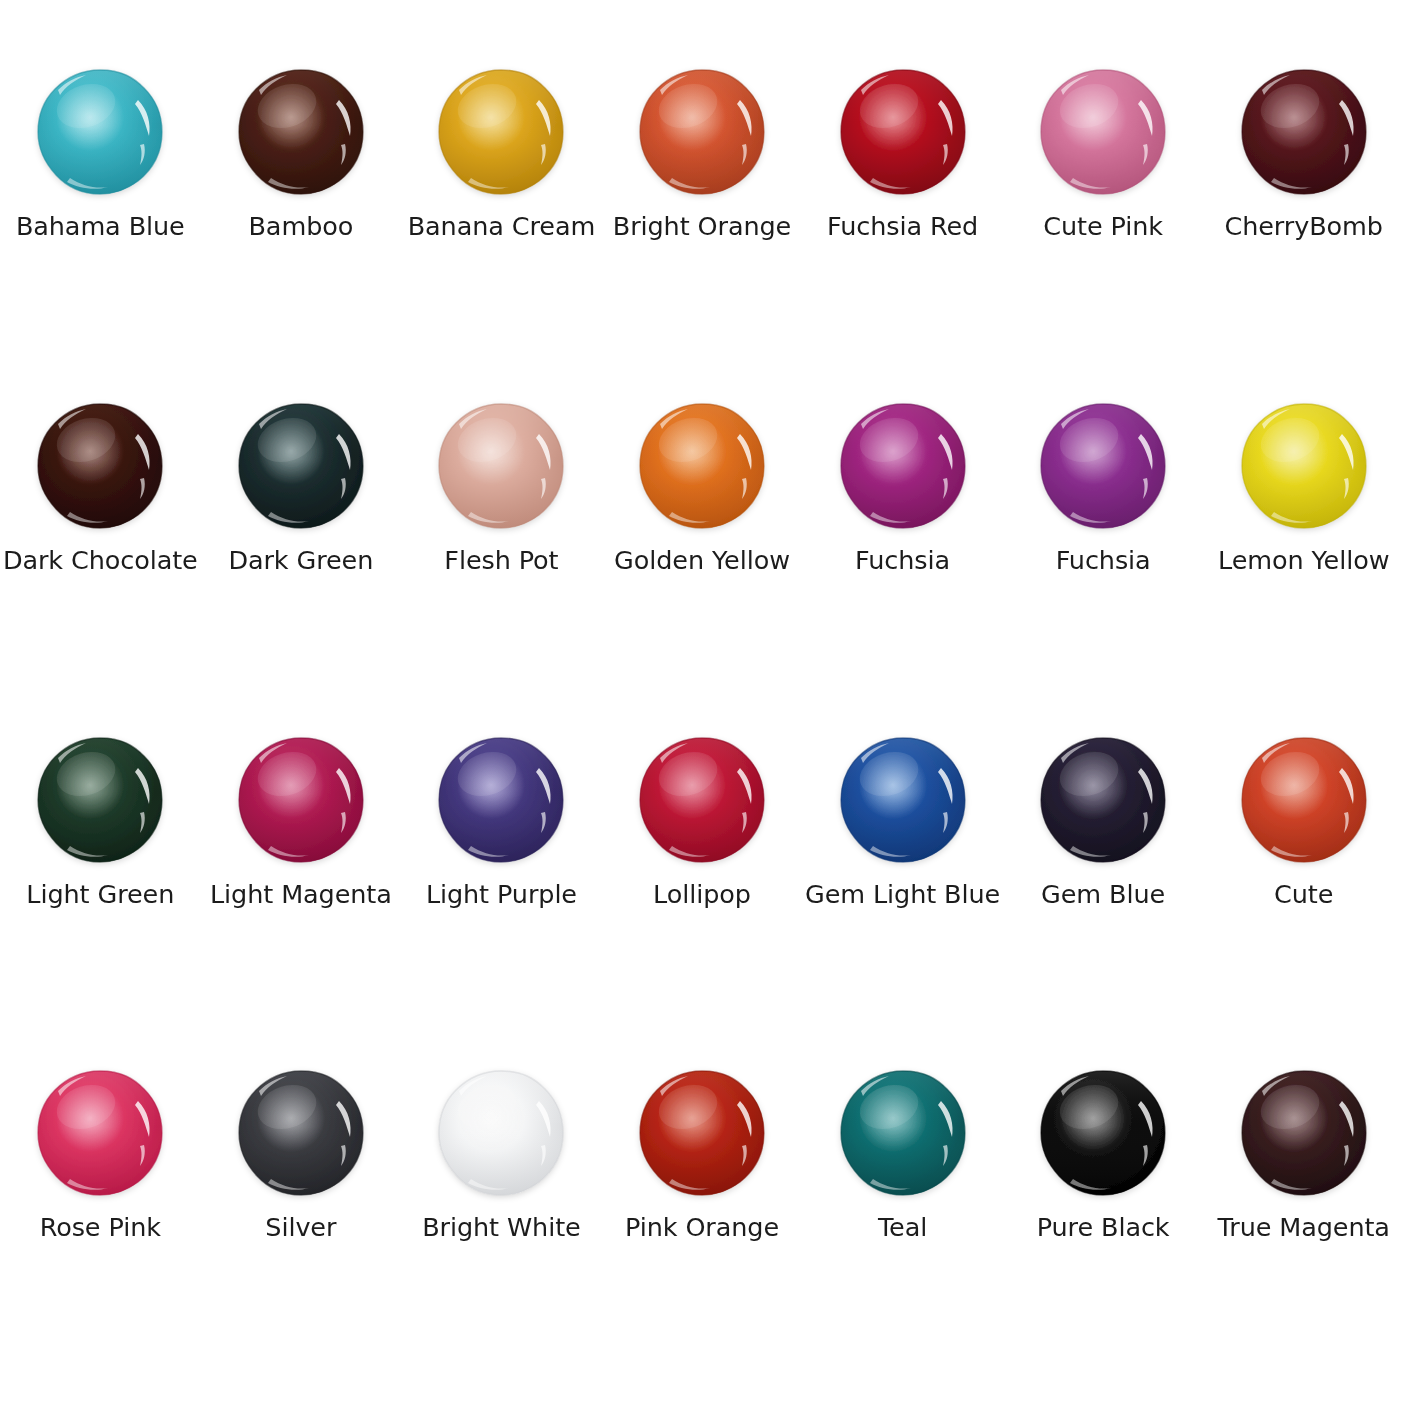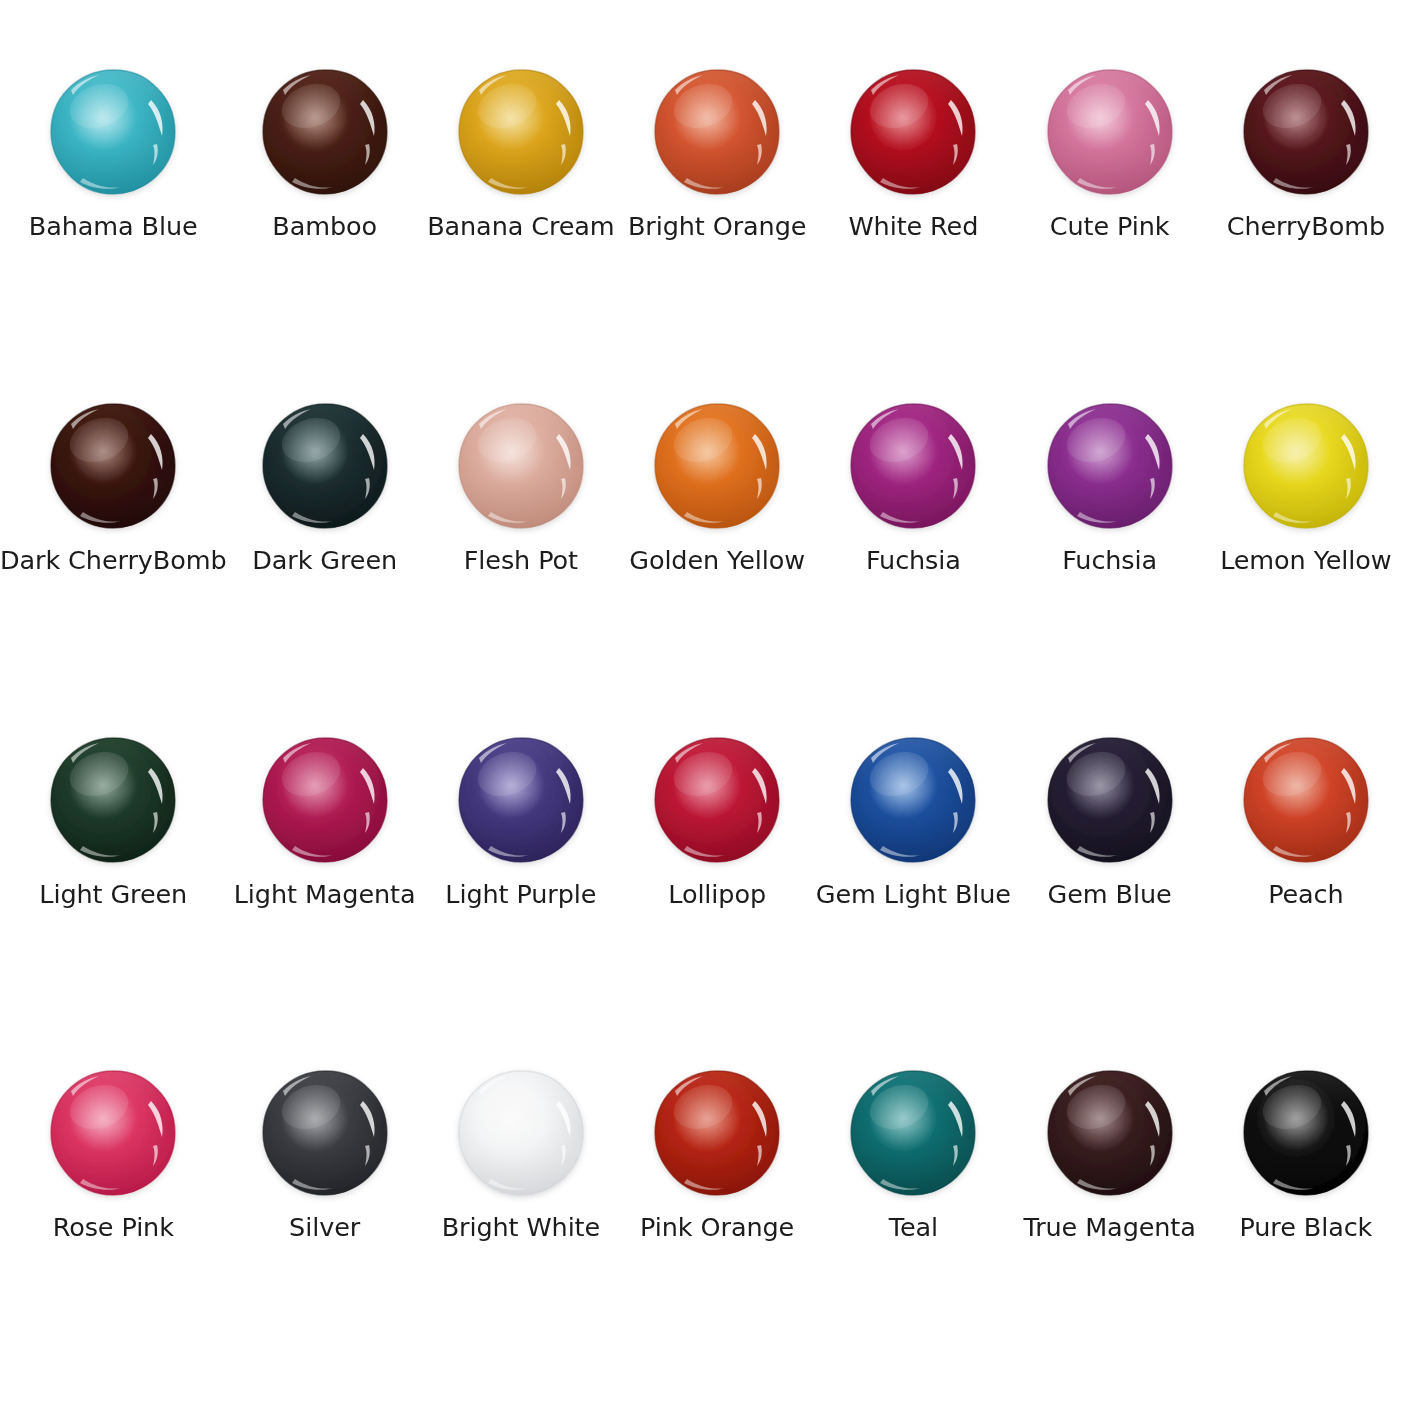--- a/index.html
+++ b/index.html
@@ -213,21 +213,21 @@
           <path d="M66 4 C88 4 100 12 110 22 C121 33 128 46 128 66 C128 88 118 104 104 115 C92 124 80 128 66 128 C48 128 33 121 22 109 C10 96 4 82 4 66 C4 50 9 35 21 23 C32 12 47 4 66 4 Z" fill="url(#body4)" filter="url(#sh4)"></path>
           <path d="M66 4 C88 4 100 12 110 22 C121 33 128 46 128 66 C128 88 118 104 104 115 C92 124 80 128 66 128 C48 128 33 121 22 109 C10 96 4 82 4 66 C4 50 9 35 21 23 C32 12 47 4 66 4 Z" fill="url(#rim4)"></path>
           <path d="M66 4 C88 4 100 12 110 22 C121 33 128 46 128 66 C128 88 118 104 104 115 C92 124 80 128 66 128 C48 128 33 121 22 109 C10 96 4 82 4 66 C4 50 9 35 21 23 C32 12 47 4 66 4 Z" fill="none" stroke="#7d0612" stroke-opacity="0.55" stroke-width="1.4"></path>
           <ellipse cx="52" cy="40" rx="30" ry="21" fill="#ffffff" opacity="0.10" transform="rotate(-18 52 40)"></ellipse>
           <path d="M104 34 C114 44 117 58 115 70 C112 60 108 46 101 38 Z" fill="#ffffff" opacity="0.8"></path>
           <path d="M110 78 C112 86 110 94 106 99 C108 90 108 84 106 79 Z" fill="#ffffff" opacity="0.62"></path>
           <path d="M24 24 C32 16 42 11 52 9 C41 14 32 20 26 29 Z" fill="#ffffff" opacity="0.55"></path>
           <path d="M36 112 C48 120 62 123 74 121 C60 125 44 122 33 116 Z" fill="#ffffff" opacity="0.45"></path>
         </svg>
       </div>
-      <div class="swatch-label">White Red</div>
+      <div class="swatch-label">Fuchsia Red</div>
     </div>
     <div class="swatch-cell">
       <div class="blob-wrap">
         <svg viewBox="0 0 132 132">
           <defs>
             <radialGradient id="body5" cx="42%" cy="38%" r="72%">
               <stop offset="0%" stop-color="#f0aec7" stop-opacity="0.55"></stop>
               <stop offset="38%" stop-color="#d4759c" stop-opacity="1"></stop>
               <stop offset="100%" stop-color="#b15279" stop-opacity="1"></stop>
             </radialGradient>
@@ -303,21 +303,21 @@
           <path d="M66 4 C88 4 100 12 110 22 C121 33 128 46 128 66 C128 88 118 104 104 115 C92 124 80 128 66 128 C48 128 33 121 22 109 C10 96 4 82 4 66 C4 50 9 35 21 23 C32 12 47 4 66 4 Z" fill="url(#body7)" filter="url(#sh7)"></path>
           <path d="M66 4 C88 4 100 12 110 22 C121 33 128 46 128 66 C128 88 118 104 104 115 C92 124 80 128 66 128 C48 128 33 121 22 109 C10 96 4 82 4 66 C4 50 9 35 21 23 C32 12 47 4 66 4 Z" fill="url(#rim7)"></path>
           <path d="M66 4 C88 4 100 12 110 22 C121 33 128 46 128 66 C128 88 118 104 104 115 C92 124 80 128 66 128 C48 128 33 121 22 109 C10 96 4 82 4 66 C4 50 9 35 21 23 C32 12 47 4 66 4 Z" fill="none" stroke="#1e0806" stroke-opacity="0.55" stroke-width="1.4"></path>
           <ellipse cx="52" cy="40" rx="30" ry="21" fill="#ffffff" opacity="0.10" transform="rotate(-18 52 40)"></ellipse>
           <path d="M104 34 C114 44 117 58 115 70 C112 60 108 46 101 38 Z" fill="#ffffff" opacity="0.8"></path>
           <path d="M110 78 C112 86 110 94 106 99 C108 90 108 84 106 79 Z" fill="#ffffff" opacity="0.62"></path>
           <path d="M24 24 C32 16 42 11 52 9 C41 14 32 20 26 29 Z" fill="#ffffff" opacity="0.55"></path>
           <path d="M36 112 C48 120 62 123 74 121 C60 125 44 122 33 116 Z" fill="#ffffff" opacity="0.45"></path>
         </svg>
       </div>
-      <div class="swatch-label">Dark CherryBomb</div>
+      <div class="swatch-label">Dark Chocolate</div>
     </div>
     <div class="swatch-cell">
       <div class="blob-wrap">
         <svg viewBox="0 0 132 132">
           <defs>
             <radialGradient id="body8" cx="42%" cy="38%" r="72%">
               <stop offset="0%" stop-color="#49696b" stop-opacity="0.55"></stop>
               <stop offset="38%" stop-color="#1c2e30" stop-opacity="1"></stop>
               <stop offset="100%" stop-color="#0c1718" stop-opacity="1"></stop>
             </radialGradient>
@@ -693,21 +693,21 @@
           <path d="M66 4 C88 4 100 12 110 22 C121 33 128 46 128 66 C128 88 118 104 104 115 C92 124 80 128 66 128 C48 128 33 121 22 109 C10 96 4 82 4 66 C4 50 9 35 21 23 C32 12 47 4 66 4 Z" fill="url(#body20)" filter="url(#sh20)"></path>
           <path d="M66 4 C88 4 100 12 110 22 C121 33 128 46 128 66 C128 88 118 104 104 115 C92 124 80 128 66 128 C48 128 33 121 22 109 C10 96 4 82 4 66 C4 50 9 35 21 23 C32 12 47 4 66 4 Z" fill="url(#rim20)"></path>
           <path d="M66 4 C88 4 100 12 110 22 C121 33 128 46 128 66 C128 88 118 104 104 115 C92 124 80 128 66 128 C48 128 33 121 22 109 C10 96 4 82 4 66 C4 50 9 35 21 23 C32 12 47 4 66 4 Z" fill="none" stroke="#9d2b14" stroke-opacity="0.55" stroke-width="1.4"></path>
           <ellipse cx="52" cy="40" rx="30" ry="21" fill="#ffffff" opacity="0.10" transform="rotate(-18 52 40)"></ellipse>
           <path d="M104 34 C114 44 117 58 115 70 C112 60 108 46 101 38 Z" fill="#ffffff" opacity="0.8"></path>
           <path d="M110 78 C112 86 110 94 106 99 C108 90 108 84 106 79 Z" fill="#ffffff" opacity="0.62"></path>
           <path d="M24 24 C32 16 42 11 52 9 C41 14 32 20 26 29 Z" fill="#ffffff" opacity="0.55"></path>
           <path d="M36 112 C48 120 62 123 74 121 C60 125 44 122 33 116 Z" fill="#ffffff" opacity="0.45"></path>
         </svg>
       </div>
-      <div class="swatch-label">Peach</div>
+      <div class="swatch-label">Cute</div>
     </div>
     <div class="swatch-cell">
       <div class="blob-wrap">
         <svg viewBox="0 0 132 132">
           <defs>
             <radialGradient id="body21" cx="42%" cy="38%" r="72%">
               <stop offset="0%" stop-color="#f47b9c" stop-opacity="0.55"></stop>
               <stop offset="38%" stop-color="#dc3562" stop-opacity="1"></stop>
               <stop offset="100%" stop-color="#b41745" stop-opacity="1"></stop>
             </radialGradient>
@@ -849,20 +849,50 @@
           <path d="M24 24 C32 16 42 11 52 9 C41 14 32 20 26 29 Z" fill="#ffffff" opacity="0.55"></path>
           <path d="M36 112 C48 120 62 123 74 121 C60 125 44 122 33 116 Z" fill="#ffffff" opacity="0.45"></path>
         </svg>
       </div>
       <div class="swatch-label">Teal</div>
     </div>
     <div class="swatch-cell">
       <div class="blob-wrap">
         <svg viewBox="0 0 132 132">
           <defs>
+            <radialGradient id="body26" cx="42%" cy="38%" r="72%">
+              <stop offset="0%" stop-color="#5c5c5c" stop-opacity="0.55"></stop>
+              <stop offset="38%" stop-color="#131313" stop-opacity="1"></stop>
+              <stop offset="100%" stop-color="#000000" stop-opacity="1"></stop>
+            </radialGradient>
+            <linearGradient id="rim26" x1="0" y1="0" x2="0" y2="1">
+              <stop offset="0%" stop-color="#5c5c5c" stop-opacity="0.30"></stop>
+              <stop offset="45%" stop-color="#131313" stop-opacity="0"></stop>
+              <stop offset="100%" stop-color="#000000" stop-opacity="0.55"></stop>
+            </linearGradient>
+            <filter id="sh26" x="-25%" y="-25%" width="150%" height="150%">
+              <feDropShadow dx="0" dy="2" stdDeviation="3" flood-color="#000000" flood-opacity="0.16"></feDropShadow>
+            </filter>
+          </defs>
+          <path d="M66 4 C88 4 100 12 110 22 C121 33 128 46 128 66 C128 88 118 104 104 115 C92 124 80 128 66 128 C48 128 33 121 22 109 C10 96 4 82 4 66 C4 50 9 35 21 23 C32 12 47 4 66 4 Z" fill="url(#body26)" filter="url(#sh26)"></path>
+          <path d="M66 4 C88 4 100 12 110 22 C121 33 128 46 128 66 C128 88 118 104 104 115 C92 124 80 128 66 128 C48 128 33 121 22 109 C10 96 4 82 4 66 C4 50 9 35 21 23 C32 12 47 4 66 4 Z" fill="url(#rim26)"></path>
+          <path d="M66 4 C88 4 100 12 110 22 C121 33 128 46 128 66 C128 88 118 104 104 115 C92 124 80 128 66 128 C48 128 33 121 22 109 C10 96 4 82 4 66 C4 50 9 35 21 23 C32 12 47 4 66 4 Z" fill="none" stroke="#000000" stroke-opacity="0.55" stroke-width="1.4"></path>
+          <ellipse cx="52" cy="40" rx="30" ry="21" fill="#ffffff" opacity="0.10" transform="rotate(-18 52 40)"></ellipse>
+          <path d="M104 34 C114 44 117 58 115 70 C112 60 108 46 101 38 Z" fill="#ffffff" opacity="0.8"></path>
+          <path d="M110 78 C112 86 110 94 106 99 C108 90 108 84 106 79 Z" fill="#ffffff" opacity="0.62"></path>
+          <path d="M24 24 C32 16 42 11 52 9 C41 14 32 20 26 29 Z" fill="#ffffff" opacity="0.55"></path>
+          <path d="M36 112 C48 120 62 123 74 121 C60 125 44 122 33 116 Z" fill="#ffffff" opacity="0.45"></path>
+        </svg>
+      </div>
+      <div class="swatch-label">Pure Black</div>
+    </div>
+    <div class="swatch-cell">
+      <div class="blob-wrap">
+        <svg viewBox="0 0 132 132">
+          <defs>
             <radialGradient id="body27" cx="42%" cy="38%" r="72%">
               <stop offset="0%" stop-color="#6b4042" stop-opacity="0.55"></stop>
               <stop offset="38%" stop-color="#381d1f" stop-opacity="1"></stop>
               <stop offset="100%" stop-color="#1d0c0e" stop-opacity="1"></stop>
             </radialGradient>
             <linearGradient id="rim27" x1="0" y1="0" x2="0" y2="1">
               <stop offset="0%" stop-color="#6b4042" stop-opacity="0.30"></stop>
               <stop offset="45%" stop-color="#381d1f" stop-opacity="0"></stop>
               <stop offset="100%" stop-color="#1d0c0e" stop-opacity="0.55"></stop>
             </linearGradient>
@@ -875,43 +905,13 @@
           <path d="M66 4 C88 4 100 12 110 22 C121 33 128 46 128 66 C128 88 118 104 104 115 C92 124 80 128 66 128 C48 128 33 121 22 109 C10 96 4 82 4 66 C4 50 9 35 21 23 C32 12 47 4 66 4 Z" fill="none" stroke="#1d0c0e" stroke-opacity="0.55" stroke-width="1.4"></path>
           <ellipse cx="52" cy="40" rx="30" ry="21" fill="#ffffff" opacity="0.10" transform="rotate(-18 52 40)"></ellipse>
           <path d="M104 34 C114 44 117 58 115 70 C112 60 108 46 101 38 Z" fill="#ffffff" opacity="0.8"></path>
           <path d="M110 78 C112 86 110 94 106 99 C108 90 108 84 106 79 Z" fill="#ffffff" opacity="0.62"></path>
           <path d="M24 24 C32 16 42 11 52 9 C41 14 32 20 26 29 Z" fill="#ffffff" opacity="0.55"></path>
           <path d="M36 112 C48 120 62 123 74 121 C60 125 44 122 33 116 Z" fill="#ffffff" opacity="0.45"></path>
         </svg>
       </div>
       <div class="swatch-label">True Magenta</div>
     </div>
-    <div class="swatch-cell">
-      <div class="blob-wrap">
-        <svg viewBox="0 0 132 132">
-          <defs>
-            <radialGradient id="body26" cx="42%" cy="38%" r="72%">
-              <stop offset="0%" stop-color="#5c5c5c" stop-opacity="0.55"></stop>
-              <stop offset="38%" stop-color="#131313" stop-opacity="1"></stop>
-              <stop offset="100%" stop-color="#000000" stop-opacity="1"></stop>
-            </radialGradient>
-            <linearGradient id="rim26" x1="0" y1="0" x2="0" y2="1">
-              <stop offset="0%" stop-color="#5c5c5c" stop-opacity="0.30"></stop>
-              <stop offset="45%" stop-color="#131313" stop-opacity="0"></stop>
-              <stop offset="100%" stop-color="#000000" stop-opacity="0.55"></stop>
-            </linearGradient>
-            <filter id="sh26" x="-25%" y="-25%" width="150%" height="150%">
-              <feDropShadow dx="0" dy="2" stdDeviation="3" flood-color="#000000" flood-opacity="0.16"></feDropShadow>
-            </filter>
-          </defs>
-          <path d="M66 4 C88 4 100 12 110 22 C121 33 128 46 128 66 C128 88 118 104 104 115 C92 124 80 128 66 128 C48 128 33 121 22 109 C10 96 4 82 4 66 C4 50 9 35 21 23 C32 12 47 4 66 4 Z" fill="url(#body26)" filter="url(#sh26)"></path>
-          <path d="M66 4 C88 4 100 12 110 22 C121 33 128 46 128 66 C128 88 118 104 104 115 C92 124 80 128 66 128 C48 128 33 121 22 109 C10 96 4 82 4 66 C4 50 9 35 21 23 C32 12 47 4 66 4 Z" fill="url(#rim26)"></path>
-          <path d="M66 4 C88 4 100 12 110 22 C121 33 128 46 128 66 C128 88 118 104 104 115 C92 124 80 128 66 128 C48 128 33 121 22 109 C10 96 4 82 4 66 C4 50 9 35 21 23 C32 12 47 4 66 4 Z" fill="none" stroke="#000000" stroke-opacity="0.55" stroke-width="1.4"></path>
-          <ellipse cx="52" cy="40" rx="30" ry="21" fill="#ffffff" opacity="0.10" transform="rotate(-18 52 40)"></ellipse>
-          <path d="M104 34 C114 44 117 58 115 70 C112 60 108 46 101 38 Z" fill="#ffffff" opacity="0.8"></path>
-          <path d="M110 78 C112 86 110 94 106 99 C108 90 108 84 106 79 Z" fill="#ffffff" opacity="0.62"></path>
-          <path d="M24 24 C32 16 42 11 52 9 C41 14 32 20 26 29 Z" fill="#ffffff" opacity="0.55"></path>
-          <path d="M36 112 C48 120 62 123 74 121 C60 125 44 122 33 116 Z" fill="#ffffff" opacity="0.45"></path>
-        </svg>
-      </div>
-      <div class="swatch-label">Pure Black</div>
-    </div>
   </div>
 
 </body></html>

